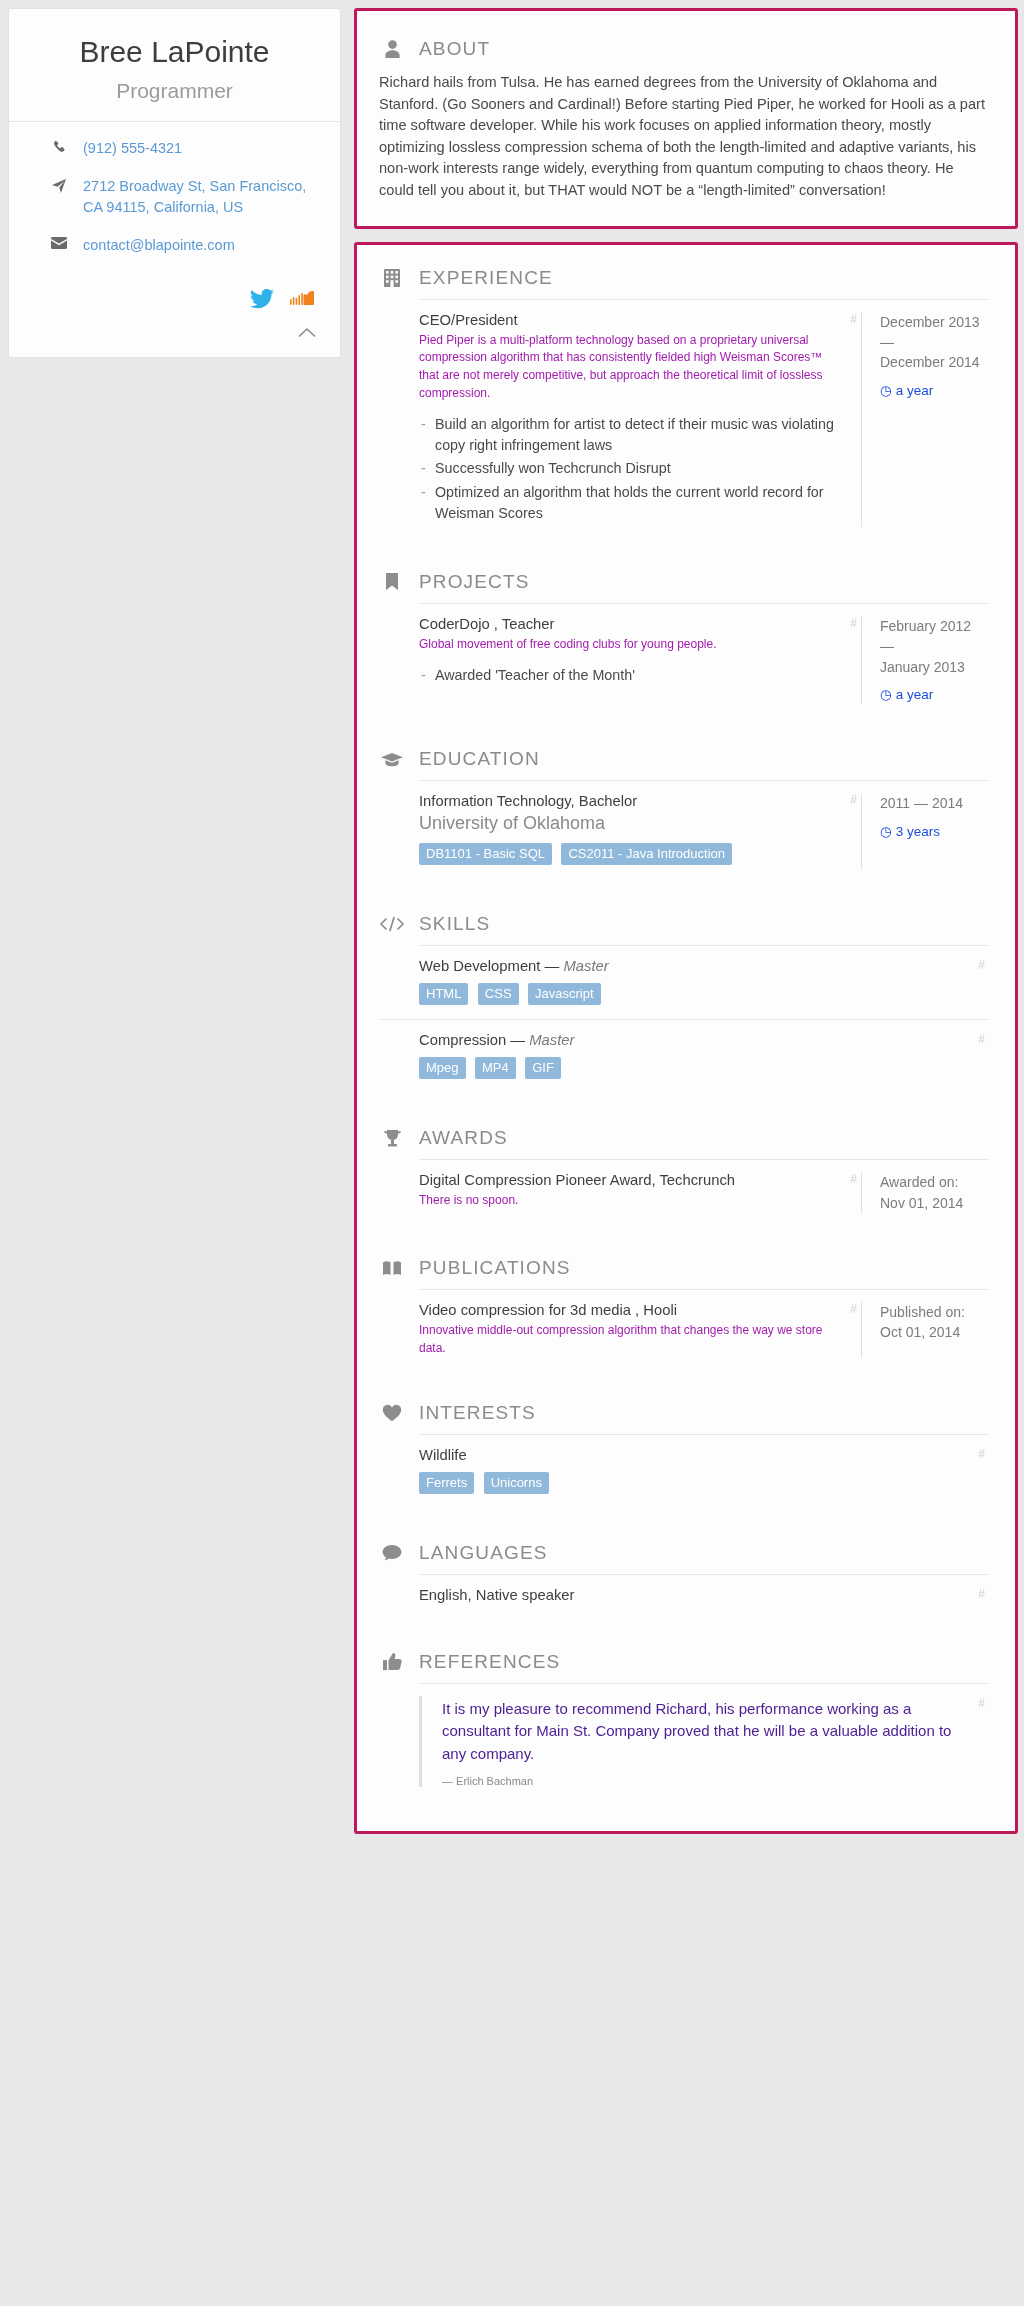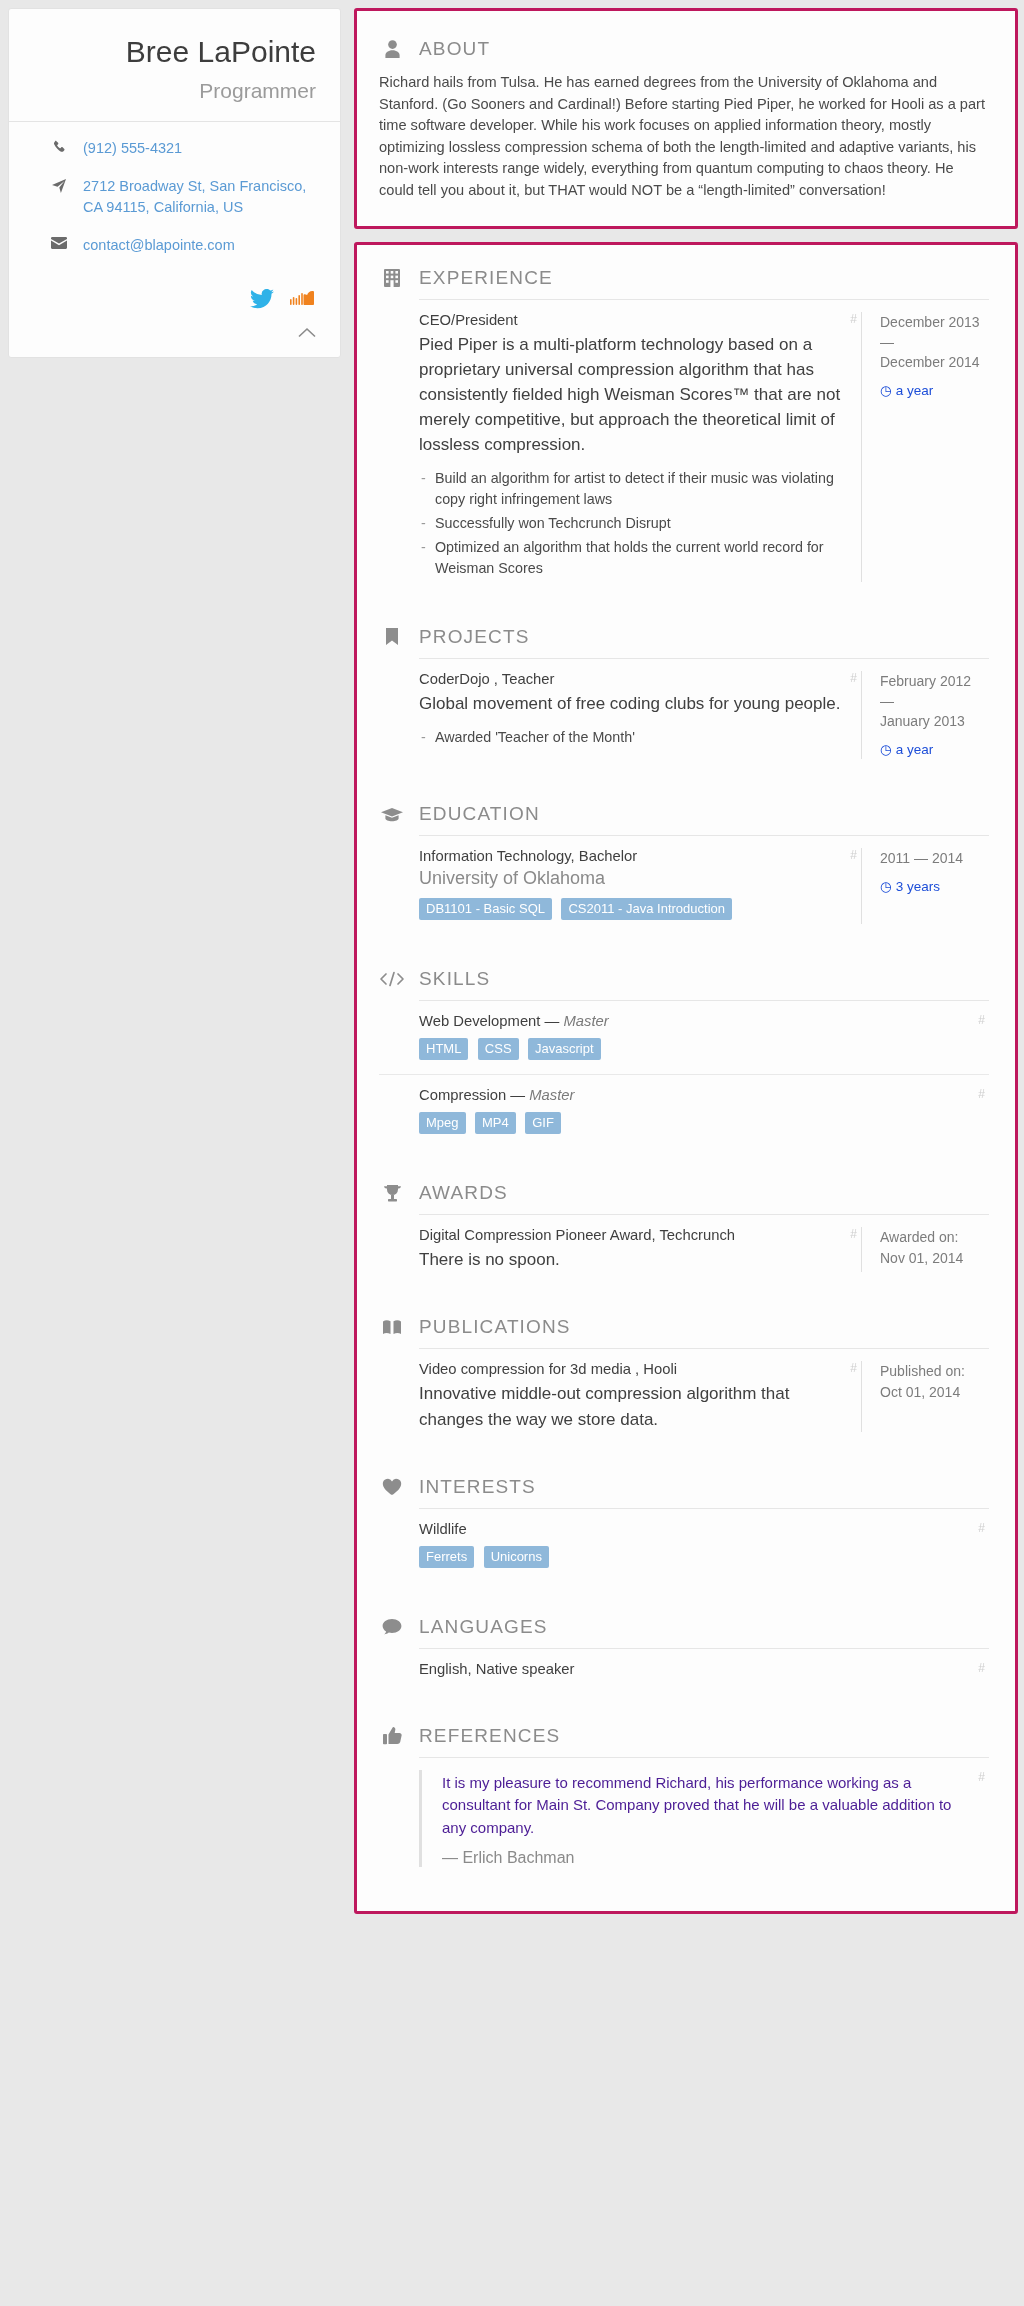--- a/index.html
+++ b/index.html
@@ -18,21 +18,21 @@
 
   
   .sidebar {
     width: 333px;
     background: #fdfdfd;
     border: 1px solid #e2e2e2;
     border-radius: 3px;
     padding: 0;
     flex: 0 0 333px;
   }
-  .sb-head { padding: 26px 24px 18px 24px; text-align: right; border-bottom: 1px solid #e4e4e4; }
+  .sb-head { padding: 26px 24px 18px 24px; text-align: center; border-bottom: 1px solid #e4e4e4; }
   .sb-name { font-size: 30px; color: #3d3d3d; font-weight: 400; line-height: 1.15; }
   .sb-role { font-size: 21px; color: #9b9b9b; font-weight: 400; margin-top: 9px; }
   .sb-contacts { padding: 16px 24px 8px 24px; margin-left: 16px; }
   .contact-row { display: flex; align-items: flex-start; gap: 14px; margin-bottom: 17px; font-size: 14.5px; line-height: 1.45; }
   .contact-ico { width: 20px; flex: 0 0 20px; color: #6b6b6b; display: flex; justify-content: center; padding-top: 2px; }
   .contact-ico svg { display: block; }
   .contact-link { color: #5a9ad4; text-decoration: none; }
   .contact-text { color: #5a9ad4; }
   .sb-social { display: flex; justify-content: flex-end; align-items: center; gap: 16px; padding: 8px 24px 6px 24px; }
   .sb-collapse { display: flex; justify-content: flex-end; padding: 6px 24px 16px 24px; }
@@ -69,21 +69,21 @@
     font-size: 14px;
     color: #7c7c7c;
     line-height: 1.45;
   }
   .entry-right .dash { display: block; }
   .dur { margin-top: 8px; color: #1d4ed8; font-size: 13.5px; }
   .dur .clock { margin-right: 4px; }
 
   .row-title { font-size: 14.8px; color: #3f3f3f; margin-bottom: 4px; }
   .row-sub { font-size: 18px; color: #8a8a8a; margin-bottom: 4px; }
-  .row-desc { font-size: 17px; color: #404040; line-height: 1.48; }
+  .row-desc { font-size: 12px; color: #a21caf; line-height: 1.48; }
   .italic { font-style: italic; color: #7a7a7a; }
 
   ul.bullets { list-style: none; margin: 11px 0 0 0; padding: 0; }
   ul.bullets li { position: relative; padding-left: 16px; font-size: 14.3px; line-height: 1.46; color: #4a4a4a; margin-bottom: 3px; }
   ul.bullets li:before { content: "-"; position: absolute; left: 2px; color: #9a9a9a; }
 
   .tags { margin-top: 9px; }
   .tag {
     display: inline-block;
     background: #8fb8da;
@@ -91,21 +91,21 @@
     font-size: 13px;
     padding: 3px 7px 4px 7px;
     border-radius: 2px;
     margin-right: 5px;
     margin-bottom: 4px;
   }
   .hash { position: absolute; right: 4px; top: 0; color: #cfcfcf; font-size: 12px; }
 
   .quote { margin: 0; padding: 2px 0 0 20px; border-left: 3px solid #e0e0e0; }
   .quote p { margin: 0; font-size: 15px; line-height: 1.5; color: #4c1d95; }
-  .quote .by { margin-top: 10px; font-size: 16px; color: #8a8a8a; }
+  .quote .by { margin-top: 10px; font-size: 11px; color: #8a8a8a; }
   .entry.quote-entry { border-bottom: none; }
 
   .tw { color: #2fb2e8; }
   .sc { color: #f0821e; }
 </style>
 </head>
 <body>
 
 <div class="page">
 

